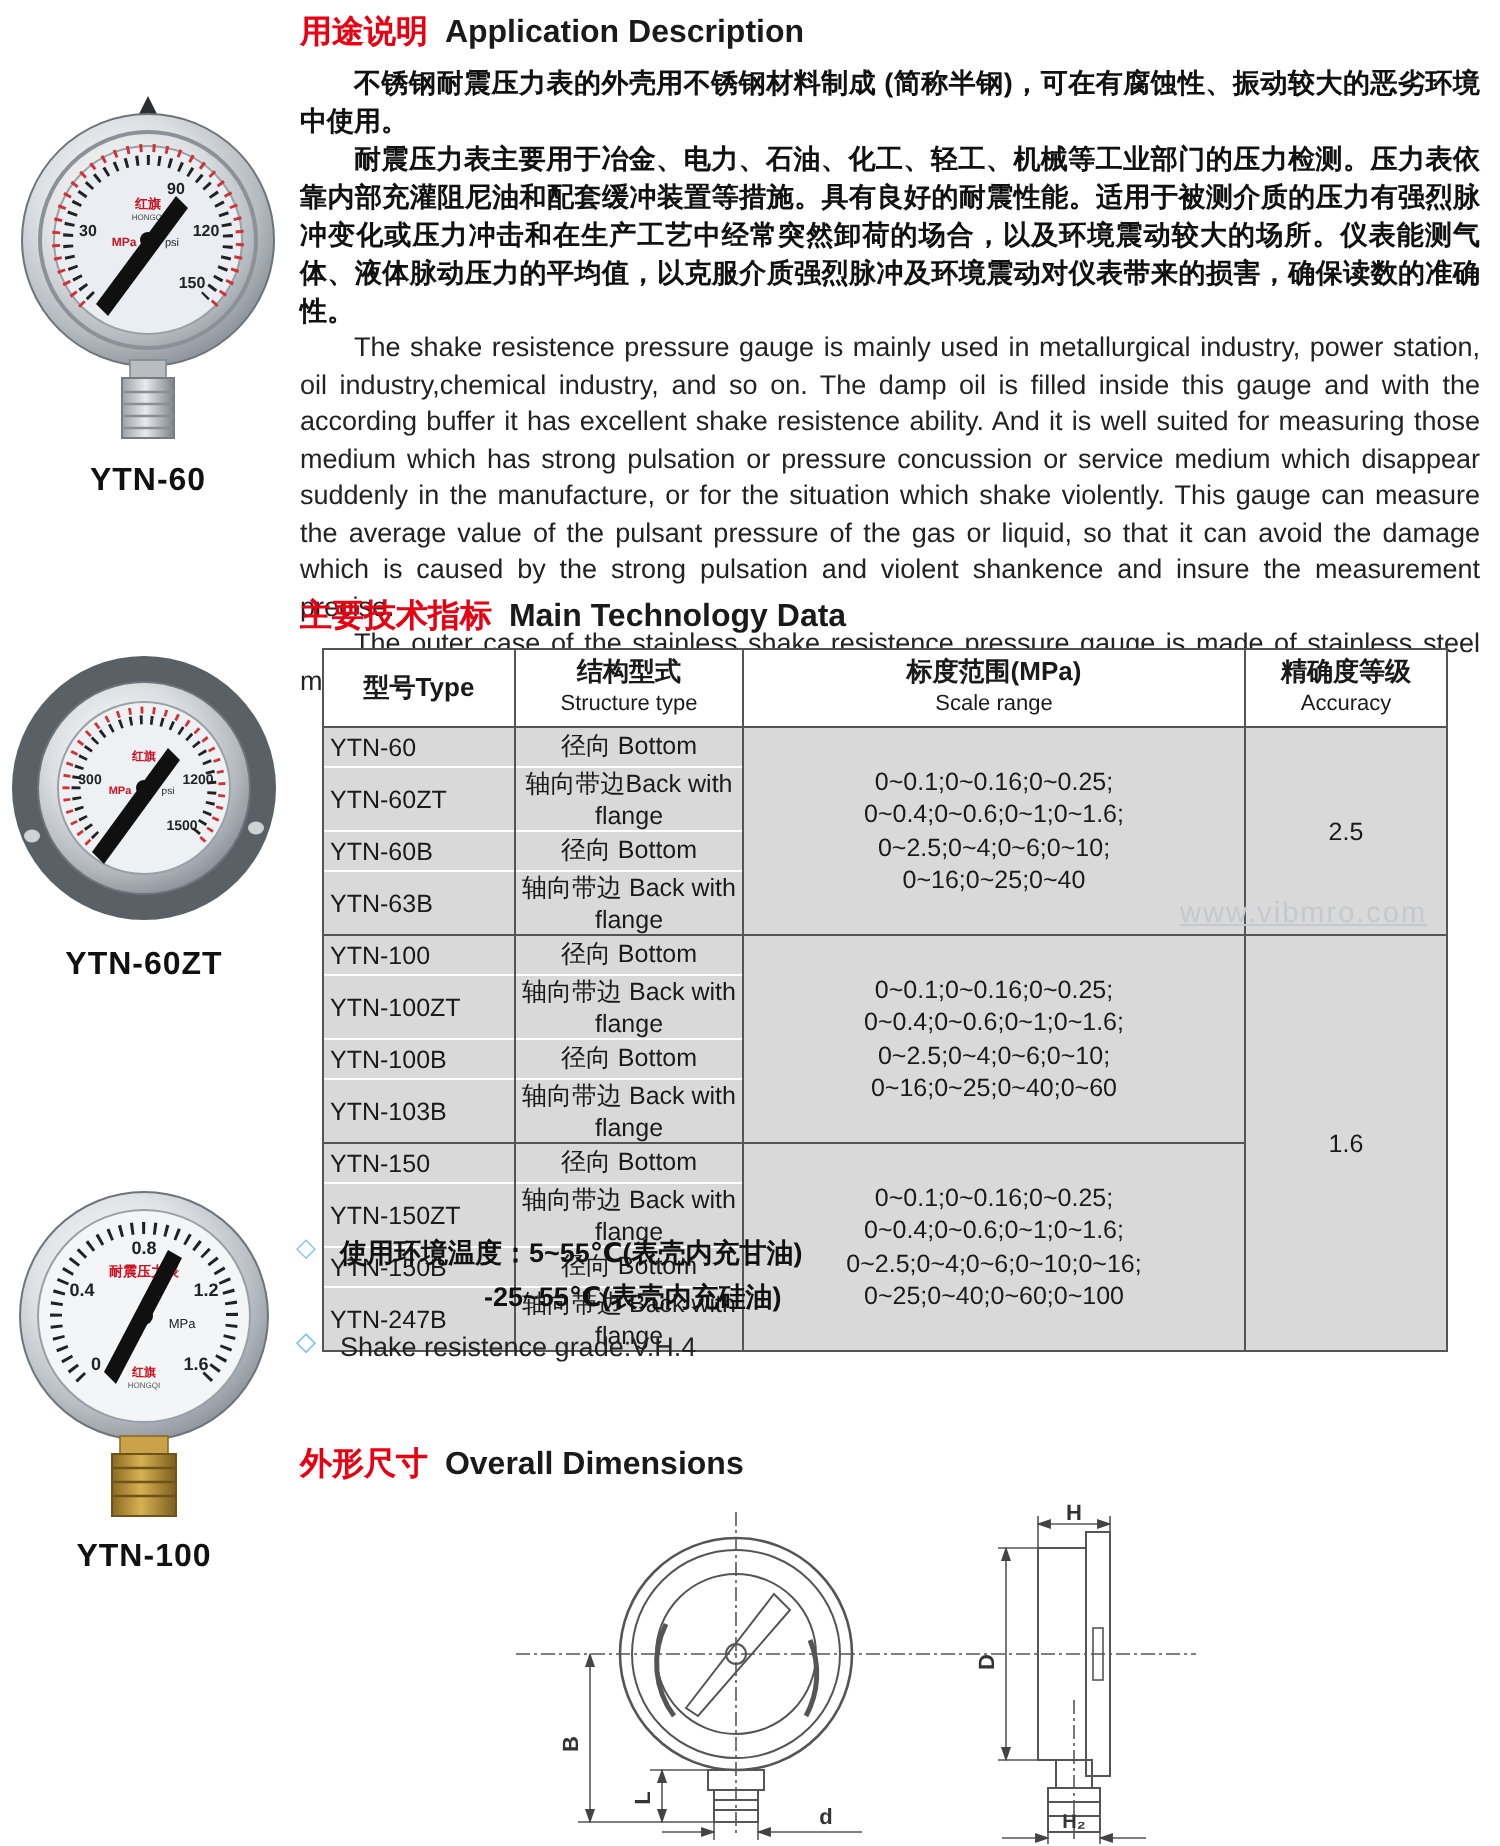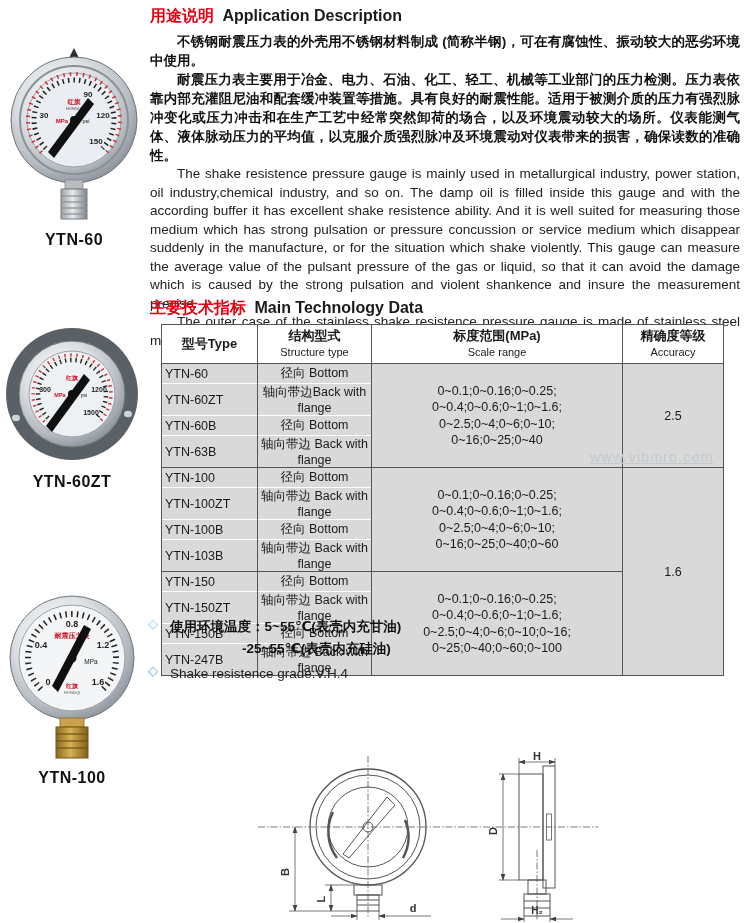--- a/index.html
+++ b/index.html
@@ -258,20 +258,26 @@
     </div>
     <div class="cond-item">
       <span class="diamond">◇</span>
     </div>
     <div class="cond-item">
       <span class="diamond">◇</span>
       <div class="cond-line1-en">Shake resistence grade:V.H.4</div>
     </div>
   </div>
 
+  <div class="abs" style="left:0;top:722px;width:590px;">
+    <h2 class="sec-heading">
+      <span class="zh">外形尺寸</span>
+      <span class="en">Overall Dimensions</span>
+    </h2>
+  </div>
 </div>
 
 <div id="watermark">www.vibmro.com</div>
 
 <svg class="abs" style="left:253px;top:752px;" width="350" height="171" viewBox="0 0 350 171">
   <defs>
     <marker id="arr" viewBox="0 0 10 10" refX="9" refY="5" markerWidth="9" markerHeight="9" orient="auto-start-reverse">
       <path d="M0,1.5 L10,5 L0,8.5 z" fill="#444"></path>
     </marker>
   </defs>

